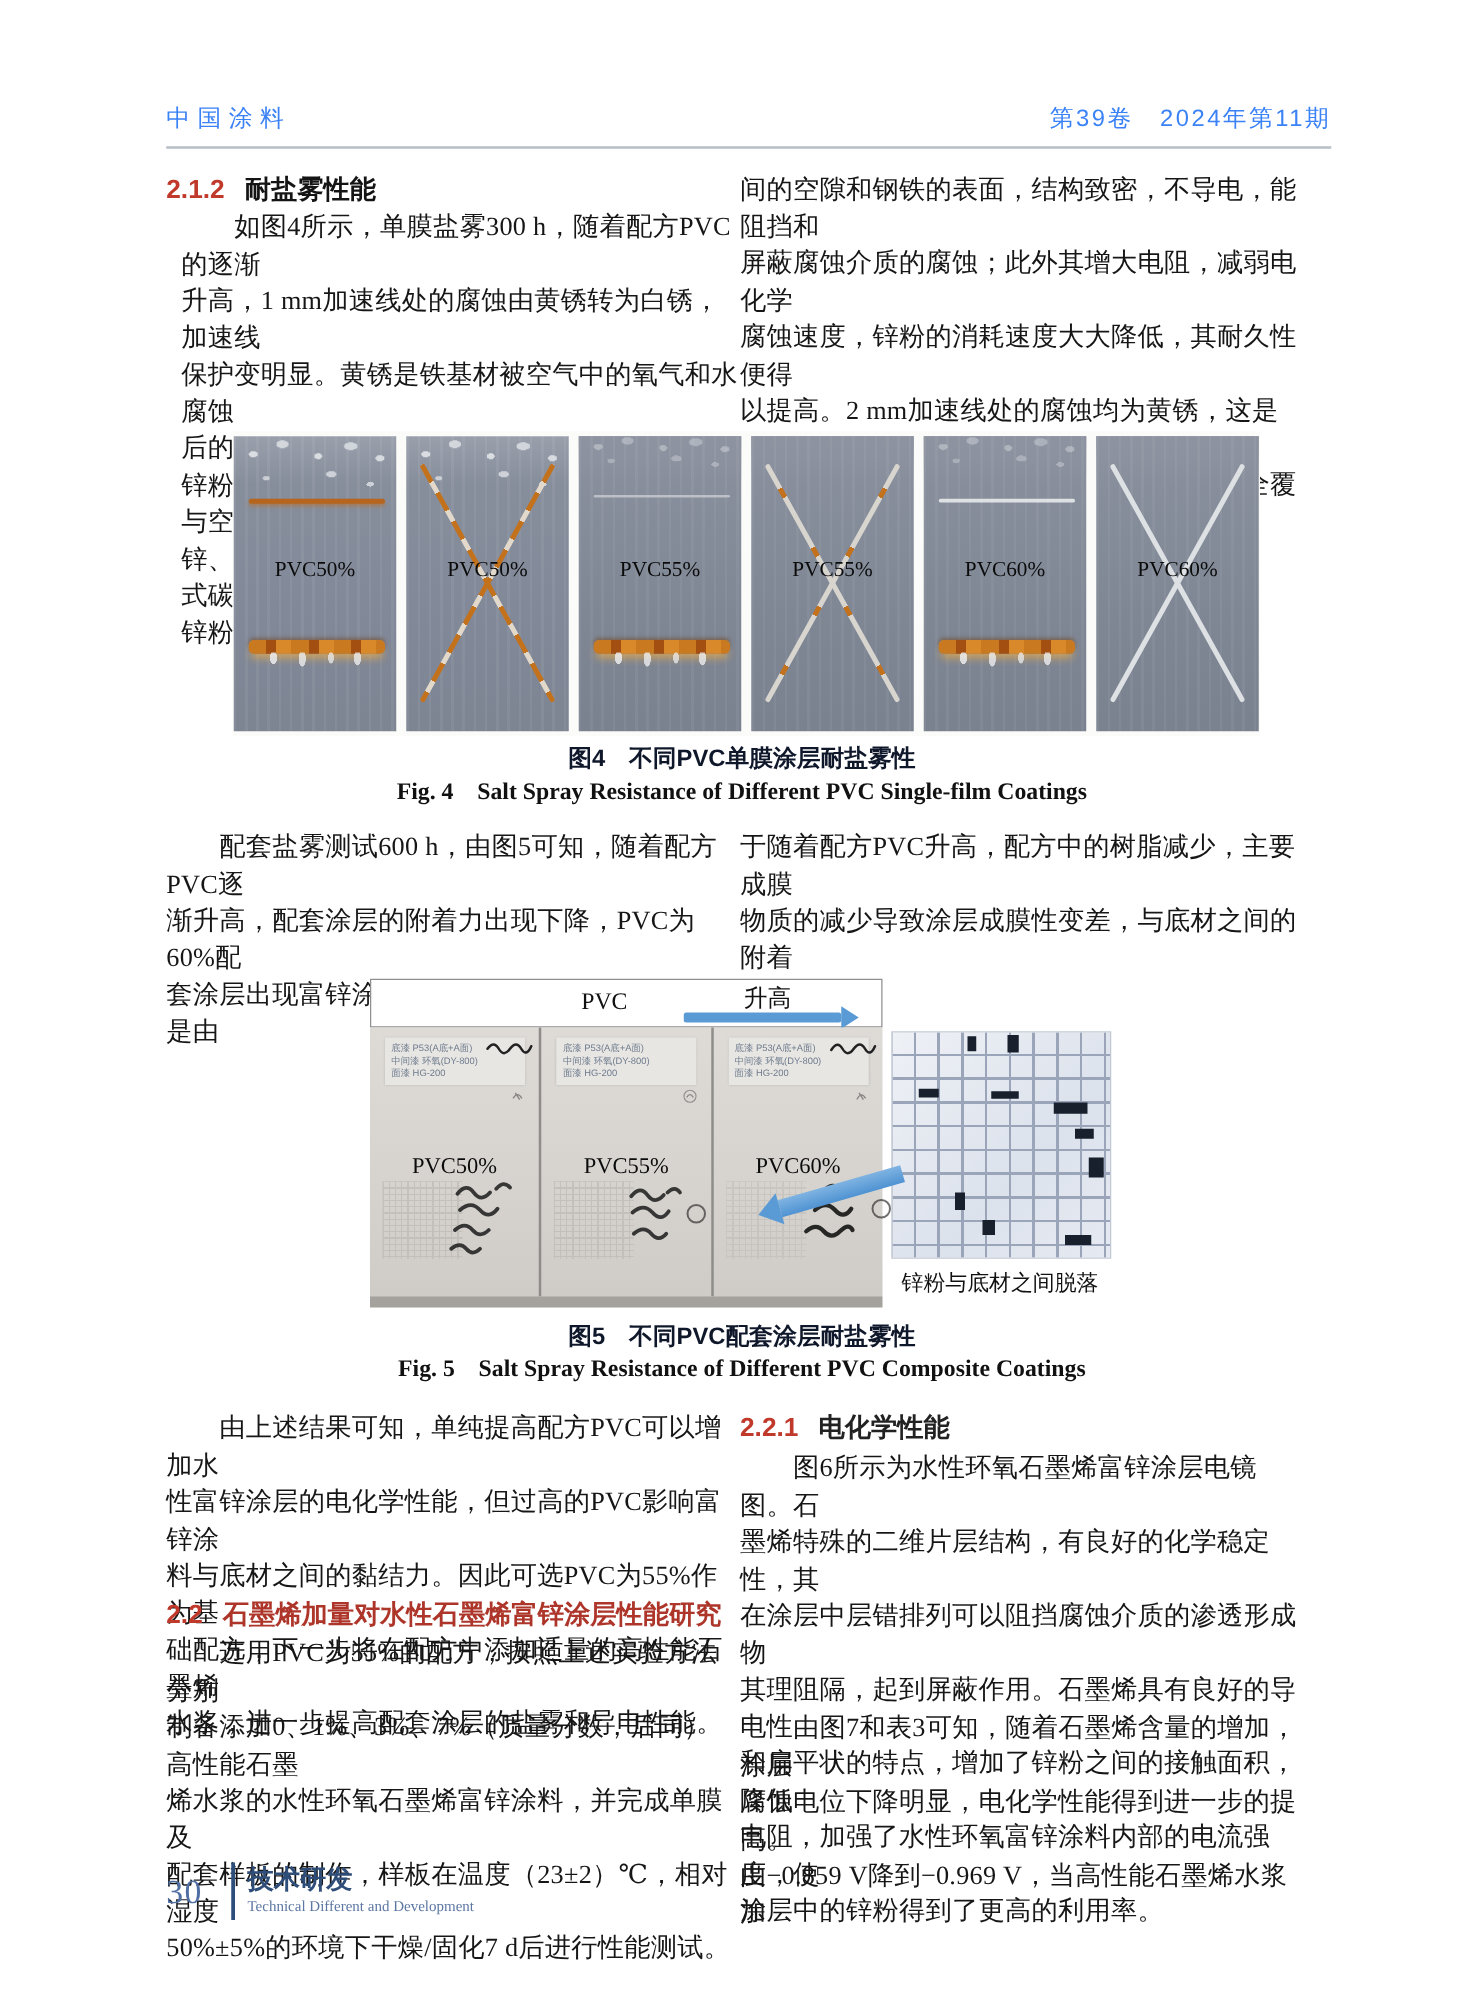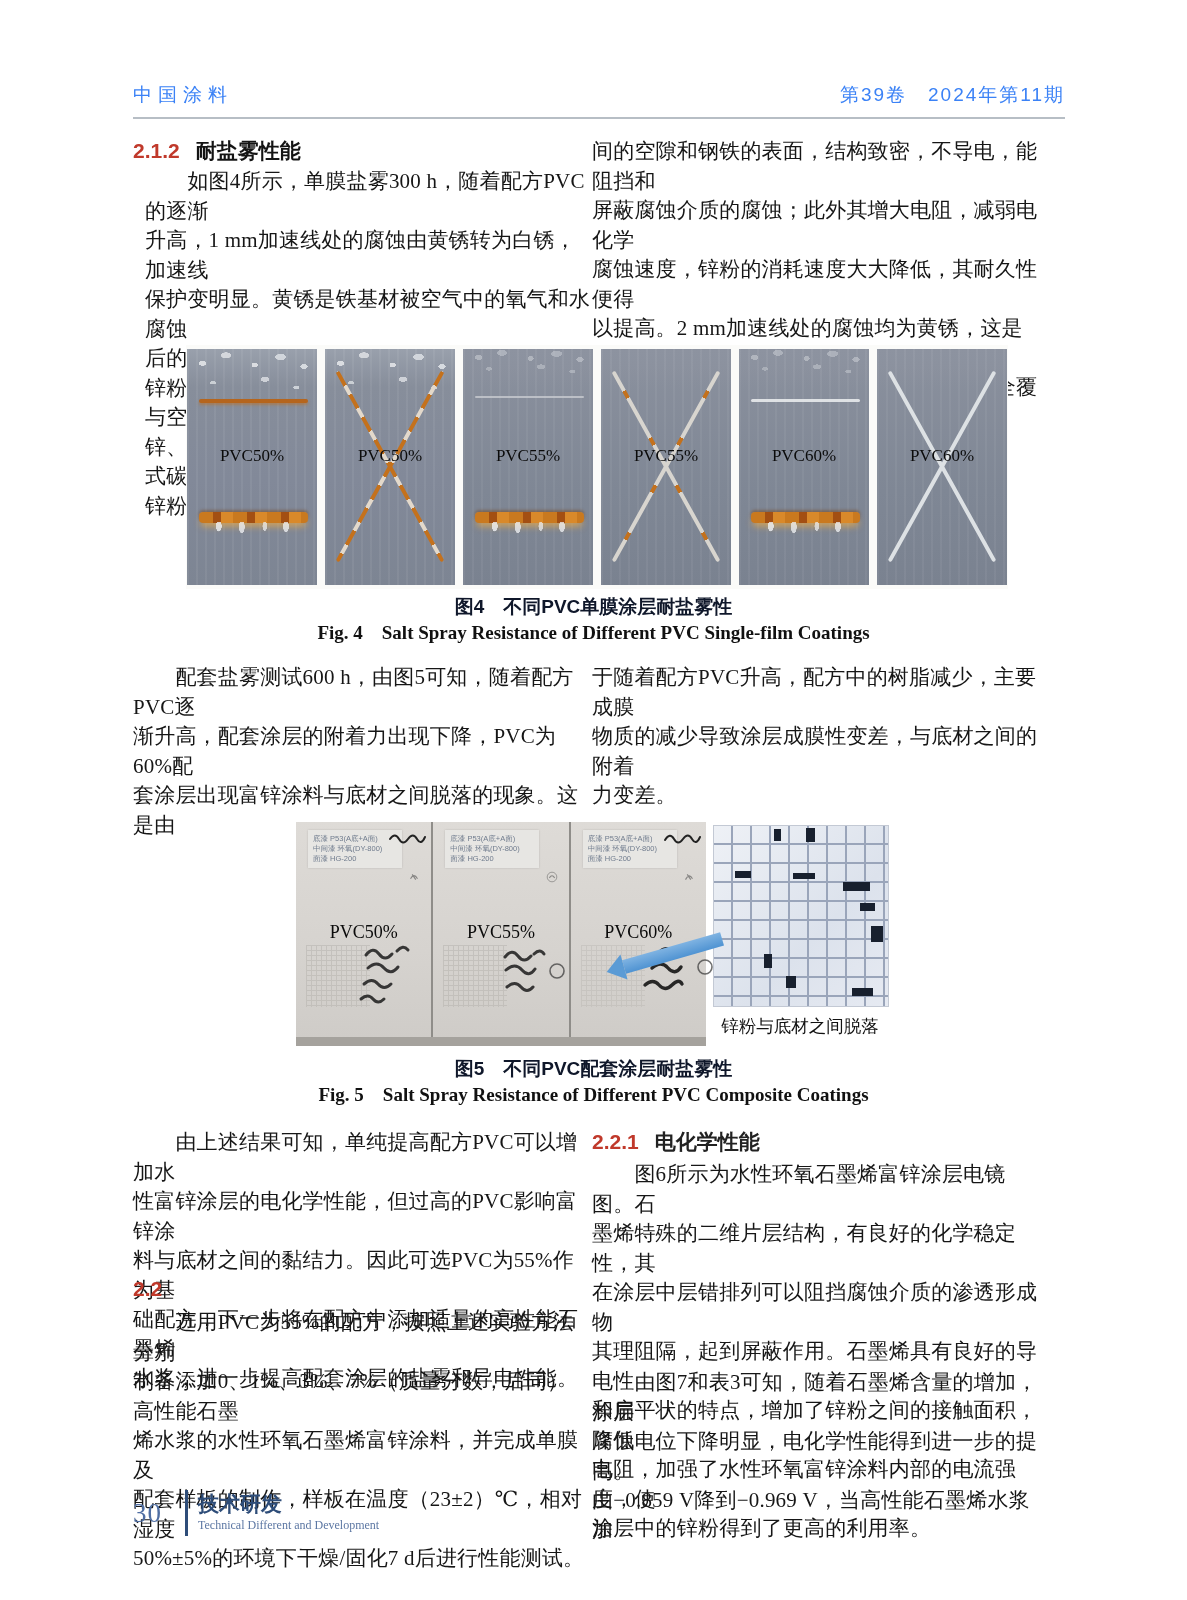--- a/index.html
+++ b/index.html
@@ -129,21 +129,21 @@
     border-left:14px solid #5b9bd5; border-top:9px solid transparent; border-bottom:9px solid transparent;
   }
   .f5-panels {
     position:absolute; left:8px; top:58px; width:410px; height:224px;
     background:linear-gradient(180deg,#dedbd7 0%, #d6d3cf 60%, #cfccc8 100%);
     display:flex; border-bottom:9px solid #a5a29d;
   }
   .f5-panel { position:relative; flex:1; }
   .f5-panel + .f5-panel { border-left:2px solid #8f8d89; }
   .sticker {
-    position:absolute; left:12px; top:8px; width:94px; height:38px;
+    position:absolute; left:12px; top:8px; width:112px; height:38px;
     background:#e7e6e3; box-shadow:0 0 2px rgba(0,0,0,.15);
     font-size:7.5px; line-height:10px; color:#6f7b8d; padding:4px 5px;
     white-space:pre-line; overflow:hidden;
     font-family:"Liberation Sans","DejaVu Sans",sans-serif;
   }
   .hw-s { position:absolute; left:92px; top:8px; width:40px; height:16px; }
   .circ-mark { position:absolute; right:10px; top:48px; width:14px; height:14px; opacity:.55; }
   .f5-label {
     position:absolute; top:100px; width:100%; text-align:center;
     font-size:18px; color:#0b0b0b;
@@ -273,20 +273,25 @@
   <div class="cap-en" style="top:620px;">Fig. 4　Salt Spray Resistance of Different PVC Single-film Coatings</div>
 
   <div class="para" style="left:133px; top:663px;">　　配套盐雾测试600 h，由图5可知，随着配方PVC逐
 渐升高，配套涂层的附着力出现下降，PVC为60%配
 套涂层出现富锌涂料与底材之间脱落的现象。这是由</div>
   <div class="para" style="left:592px; top:663px;">于随着配方PVC升高，配方中的树脂减少，主要成膜
 物质的减少导致涂层成膜性变差，与底材之间的附着
 力变差。</div>
 
   <div class="fig5">
+    <div class="f5-bar">
+      <span class="pvc">PVC</span>
+      <span class="rise">升高</span>
+      <div class="bar-arrow"></div>
+    </div>
     <div class="f5-panels">
       <div class="f5-panel">
         <div class="sticker">底漆  P53(A底+A面)
 中间漆  环氧(DY-800)
 面漆  HG-200</div>
         <svg class="hw-s" viewBox="0 0 40 14">
             <path d="M2 8 q5 -7 9 0 t9 0 t9 0 t8 -2" stroke="#222" stroke-width="2" fill="none" stroke-linecap="round"></path>
           </svg>
         <svg class="circ-mark" viewBox="0 0 16 16">
             <path d="M4 10 q4 -7 8 0 M6 5 l4 6" stroke="#444" stroke-width="1.3" fill="none"></path>
@@ -337,20 +342,21 @@
   <div class="cap-zh" style="top:1056px;">图5　不同PVC配套涂层耐盐雾性</div>
   <div class="cap-en" style="top:1082px;">Fig. 5　Salt Spray Resistance of Different PVC Composite Coatings</div>
 
   <div class="para" style="left:133px; top:1128px;">　　由上述结果可知，单纯提高配方PVC可以增加水
 性富锌涂层的电化学性能，但过高的PVC影响富锌涂
 料与底材之间的黏结力。因此可选PVC为55%作为基
 础配方，下一步将在配方中添加适量的高性能石墨烯
 水浆，进一步提高配套涂层的盐雾和导电性能。</div>
   <div class="sec-heading" style="left:133px; top:1277px;">
     <span class="sec-num">2.2</span>
+    <span class="sec-title red">石墨烯加量对水性石墨烯富锌涂层性能研究</span>
   </div>
   <div class="para" style="left:133px; top:1308px;">　　选用PVC为55%的配方，按照上述实验方法分别
 制备添加0、1%、3%、7%（质量分数，后同）高性能石墨
 烯水浆的水性环氧石墨烯富锌涂料，并完成单膜及
 配套样板的制作，样板在温度（23±2）℃，相对湿度
 50%±5%的环境下干燥/固化7 d后进行性能测试。</div>
 
   <div class="sec-heading" style="left:592px; top:1128px;">
     <span class="sec-num">2.2.1</span>
     <span class="sec-title normal">电化学性能</span>

